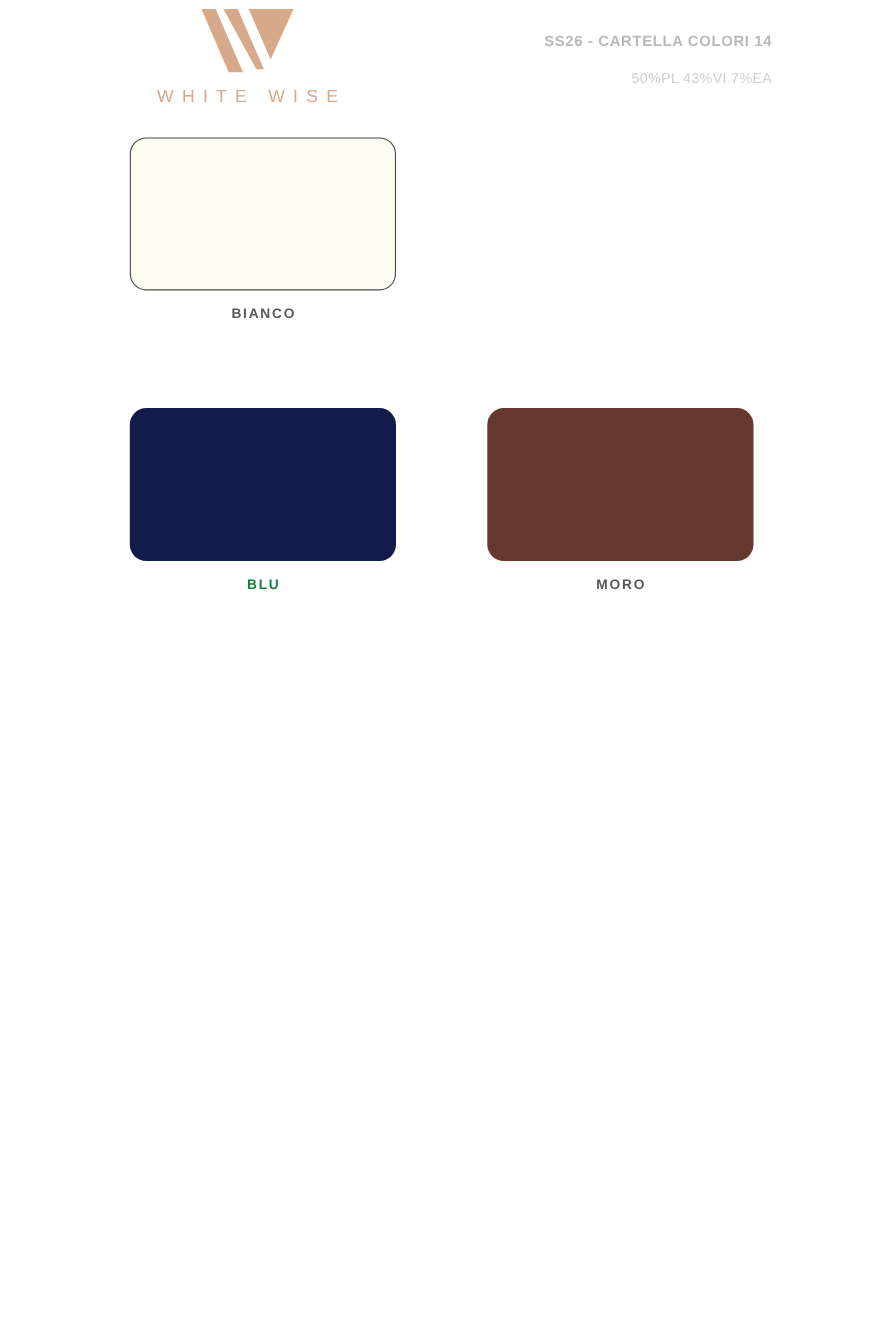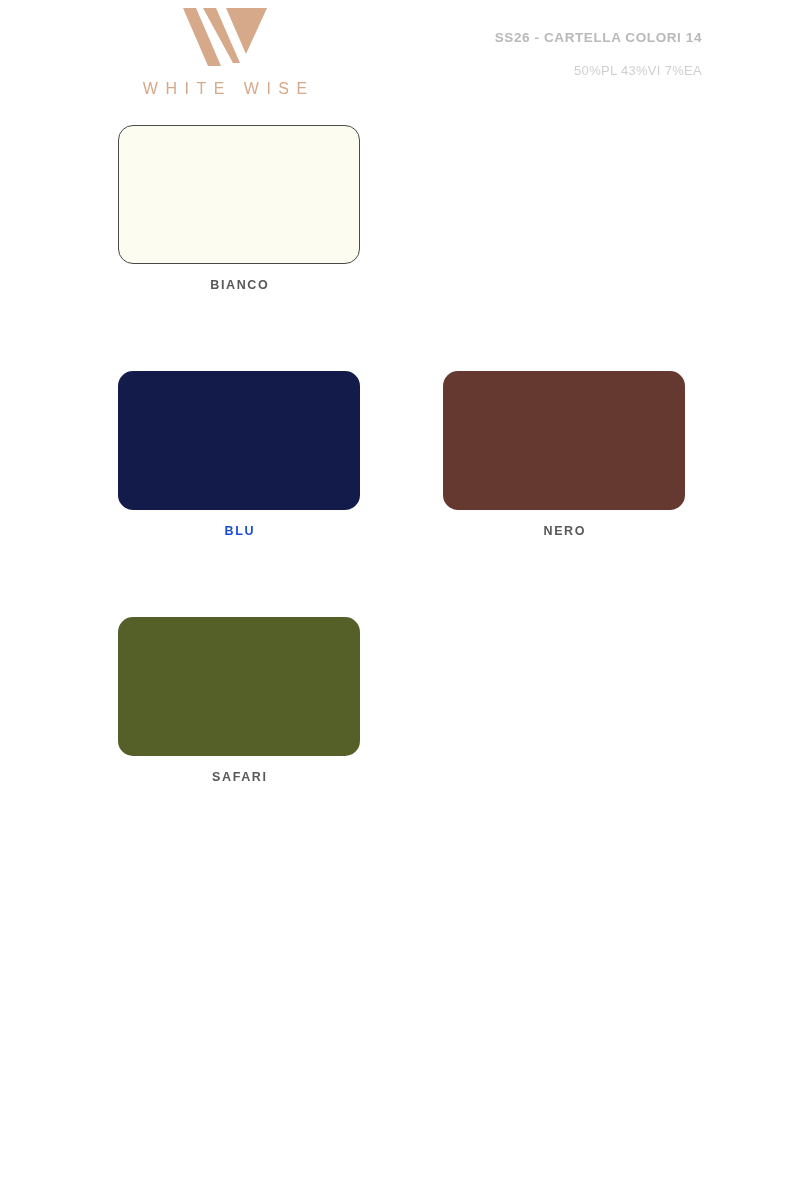--- a/index.html
+++ b/index.html
@@ -149,31 +149,27 @@
       <div class="swatch-chip outlined" style="background-color: rgb(253, 252, 240); border: 1px solid rgb(74, 74, 74);"></div>
       <div class="swatch-label" style="color: rgb(88, 88, 90);">BIANCO</div>
     </div>
   </div>
 
   <div class="row-gap"></div>
 
   <div class="swatch-row">
     <div class="swatch-cell col-left">
       <div class="swatch-chip" style="background-color: rgb(18, 27, 74);"></div>
-      <div class="swatch-label" style="color: #1d4ed8;">BLU</div>
+      <div class="swatch-label" style="color: #15803d;">BLU</div>
     </div>
     <div class="swatch-cell col-right">
       <div class="swatch-chip" style="background-color: rgb(101, 56, 48);"></div>
-      <div class="swatch-label" style="color: rgb(88, 88, 90);">NERO</div>
+      <div class="swatch-label" style="color: rgb(88, 88, 90);">MORO</div>
     </div>
   </div>
 
   <div class="row-gap"></div>
 
   <div class="swatch-row">
-    <div class="swatch-cell col-left">
-      <div class="swatch-chip" style="background-color: rgb(85, 96, 41);"></div>
-      <div class="swatch-label" style="color: rgb(88, 88, 90);">SAFARI</div>
-    </div>
     <div class="swatch-cell col-right"></div>
   </div>
 
 </div>
 
 </body></html>

